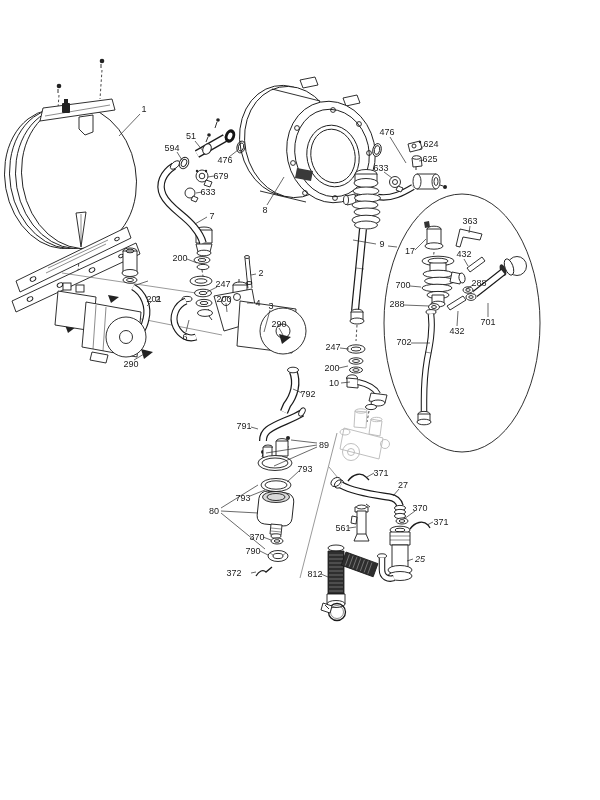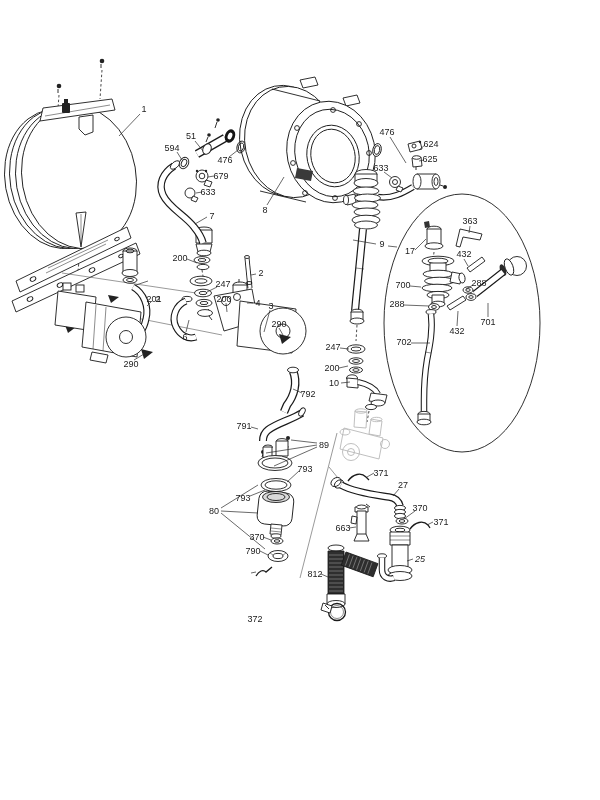--- a/index.html
+++ b/index.html
@@ -492,22 +492,22 @@
       <span class="part-label" style="left: 332px; top: 368px;">200</span>
       <span class="part-label" style="left: 334px; top: 383px;">10</span>
       <span class="part-label" style="left: 308px; top: 394px;">792</span>
       <span class="part-label" style="left: 244px; top: 426px;">791</span>
       <span class="part-label" style="left: 324px; top: 445px;">89</span>
       <span class="part-label" style="left: 305px; top: 469px;">793</span>
       <span class="part-label" style="left: 243px; top: 498px;">793</span>
       <span class="part-label" style="left: 214px; top: 511px;">80</span>
       <span class="part-label" style="left: 257px; top: 537px;">370</span>
       <span class="part-label" style="left: 253px; top: 551px;">790</span>
-      <span class="part-label" style="left: 255px; top: 573px; margin-top: 46px;">372</span>
+      <span class="part-label" style="left: 234px; top: 573px;">372</span>
       <span class="part-label" style="left: 381px; top: 473px;">371</span>
       <span class="part-label" style="left: 403px; top: 485px;">27</span>
       <span class="part-label" style="left: 420px; top: 508px;">370</span>
       <span class="part-label" style="left: 441px; top: 522px;">371</span>
-      <span class="part-label" style="left: 343px; top: 528px;">663</span>
+      <span class="part-label" style="left: 343px; top: 528px;">561</span>
       <span class="part-label" style="left: 315px; top: 574px; text-align: center;">812</span>
       <span class="part-label" style="left: 420px; top: 559px; font-style: italic;">25</span>
     </div>
 </div>
 
 </body></html>

